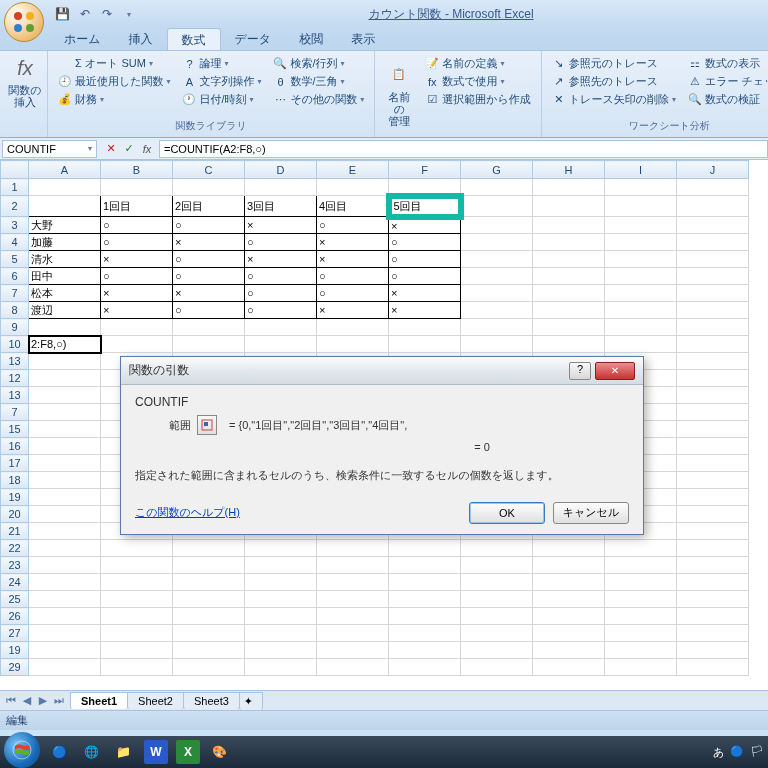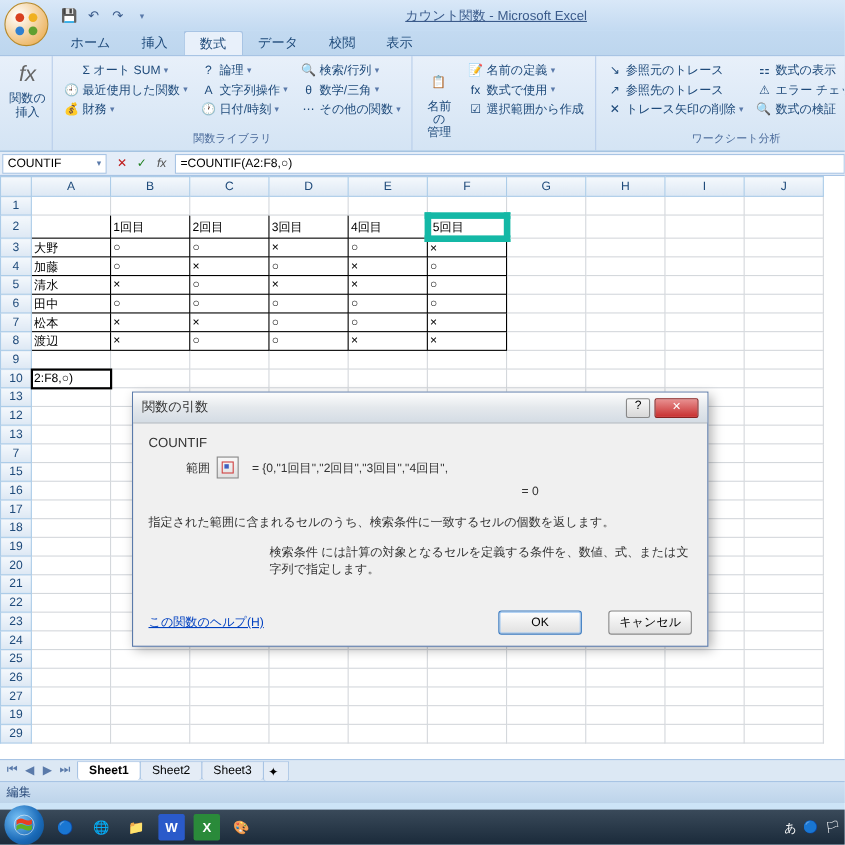--- a/index.html
+++ b/index.html
@@ -79,21 +79,21 @@
 .arg-row { display: flex; align-items: center; margin-bottom: 6px; gap: 6px; }
 .arg-label { width: 56px; text-align: right; }
 .arg-input { width: 176px; height: 20px; border: 1px solid #888; padding: 0 4px; font-size: 11px; background: #fff; }
 .range-btn { width: 20px; height: 20px; border: 1px solid #888; background: linear-gradient(#f8f8f8, #e0e0e0); display: flex; align-items: center; justify-content: center; cursor: pointer; }
 .arg-result { margin-left: 6px; color: #333; }
 .desc-text { margin: 14px 0 10px; line-height: 1.5; }
 .desc-sub { margin-left: 110px; margin-bottom: 20px; line-height: 1.5; }
 .result-row { margin: 20px 0 10px; }
 .dialog-footer { display: flex; align-items: center; padding-top: 8px; }
 .help-link { color: #0040c0; text-decoration: underline; cursor: pointer; }
-.dialog-btns { margin-left: auto; display: flex; gap: 24px; }
+.dialog-btns { margin-left: auto; display: flex; gap: 8px; }
 .dlg-btn { width: 76px; height: 22px; background: linear-gradient(#fdfdfd, #e0e0e0); border: 1px solid #888; border-radius: 3px; font-size: 11px; cursor: pointer; }
 .dlg-btn.primary { border: 1px solid #3a7ac0; box-shadow: inset 0 0 0 1px #9ac4f0; }
 </style>
 </head>
 <body>
 
 <div class="office-btn">
   <svg viewBox="0 0 24 24">
       <circle cx="6" cy="6" r="4" fill="#d84020"></circle>
       <circle cx="18" cy="6" r="4" fill="#f0b020"></circle>
@@ -709,21 +709,20 @@
       <div class="range-btn">
           <svg width="12" height="12">
             <rect x="1" y="1" width="10" height="10" fill="none" stroke="#d04040"></rect>
             <rect x="3" y="3" width="4" height="4" fill="#4060c0"></rect>
           </svg>
         </div>
       <span class="arg-result">= {0,"1回目","2回目","3回目","4回目",</span>
     </div>
     <div style="text-align:center;margin:4px 0 4px 200px">= 0</div>
     <div class="desc-text">指定された範囲に含まれるセルのうち、検索条件に一致するセルの個数を返します。</div>
-    <div class="desc-sub">検索条件 には計算の対象となるセルを定義する条件を、数値、式、または文字列で指定します。</div>
     <div class="dialog-footer">
       <span class="help-link">この関数のヘルプ(H)</span>
       <div class="dialog-btns">
         <button class="dlg-btn primary">OK</button>
         <button class="dlg-btn">キャンセル</button>
       </div>
     </div>
   </div>
 </div>
 

